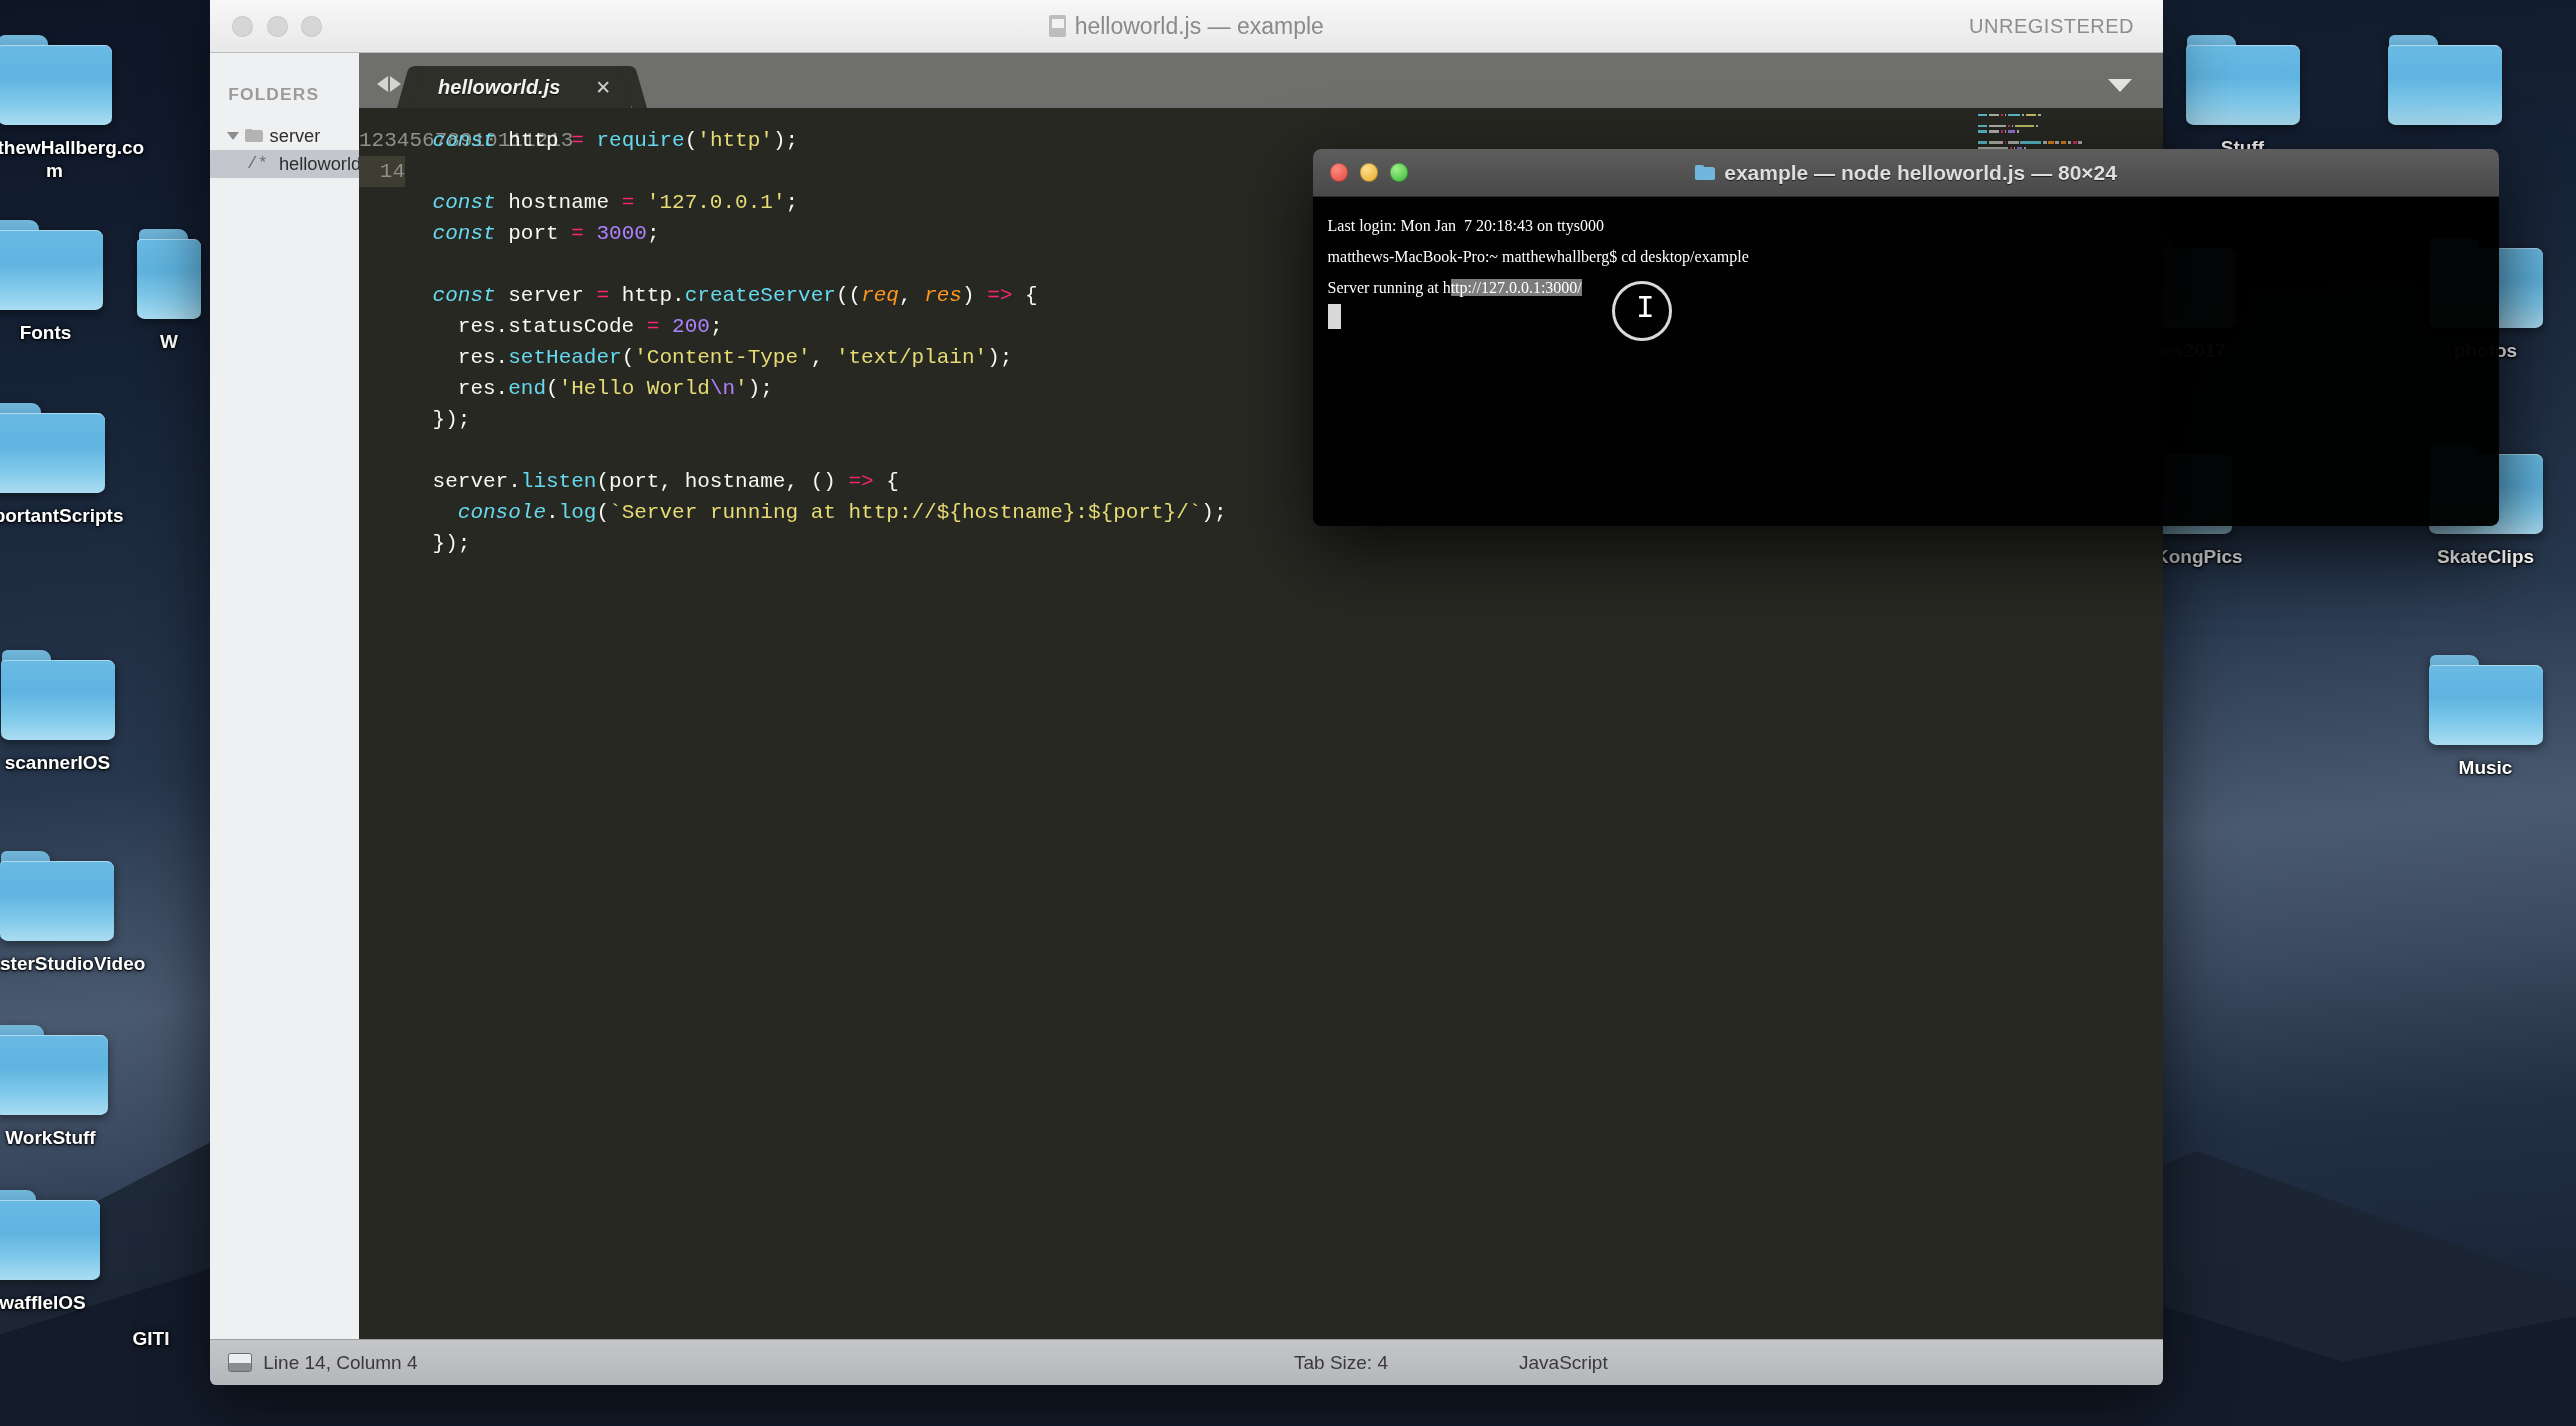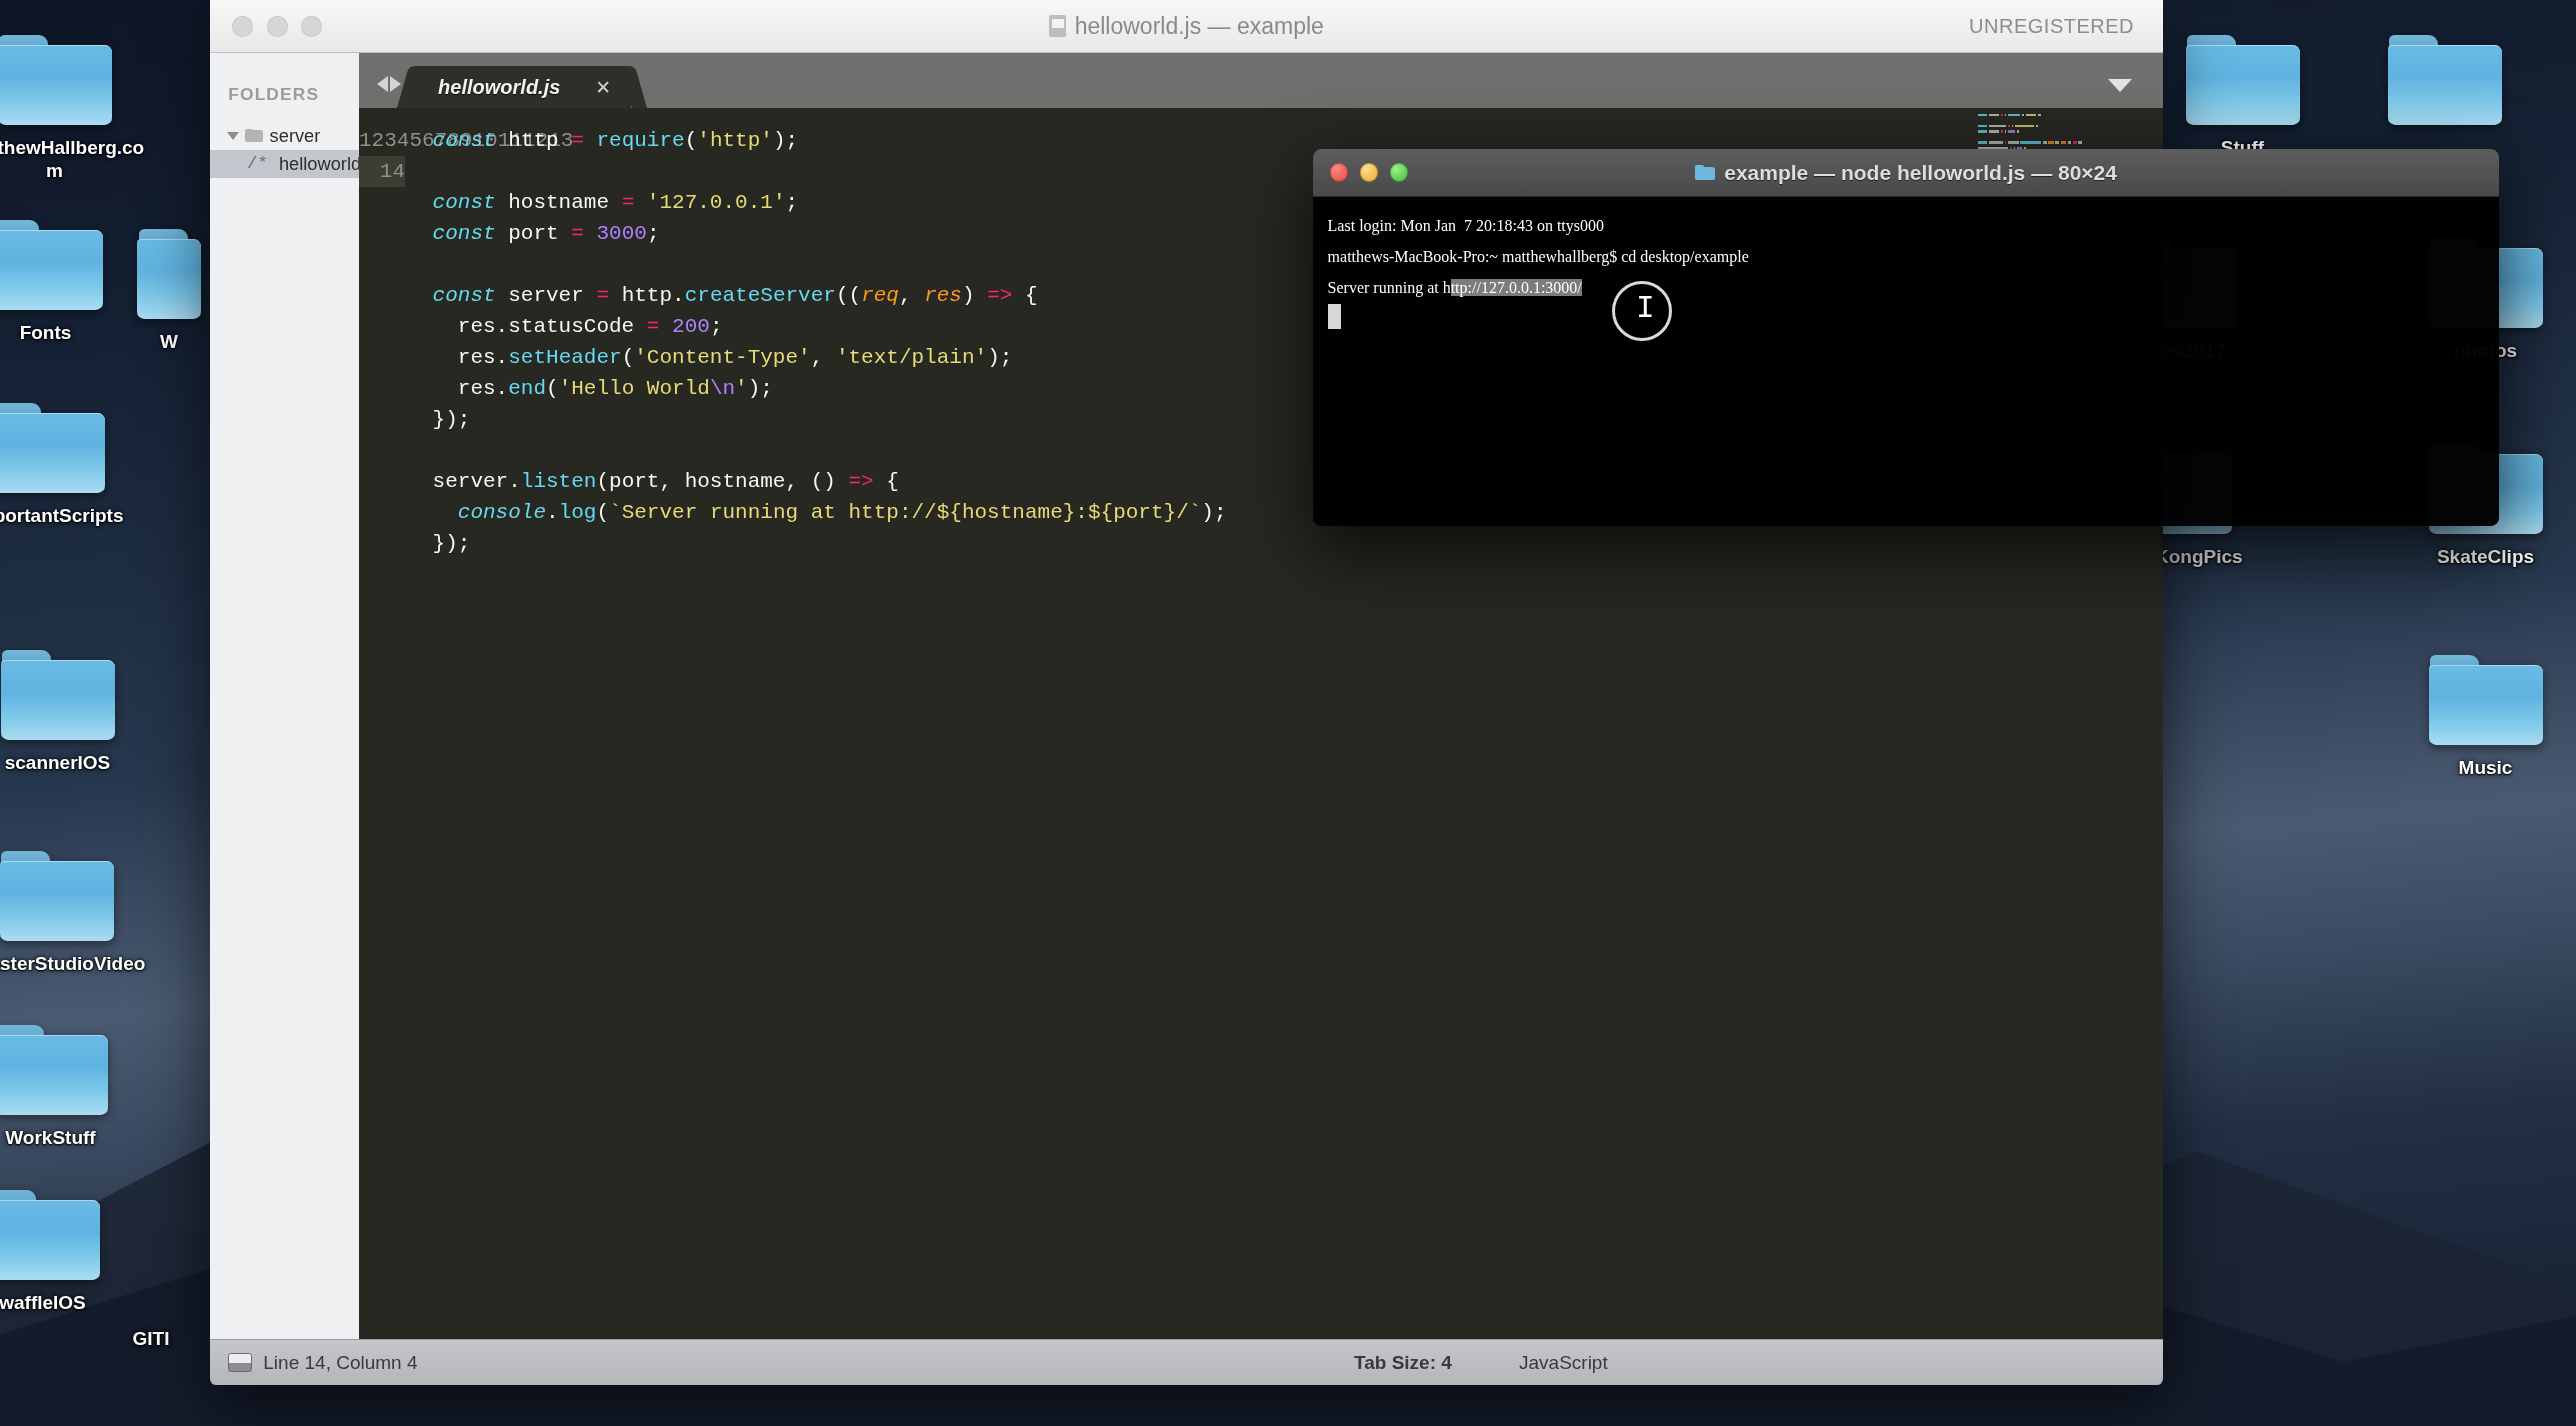--- a/index.html
+++ b/index.html
@@ -197,21 +197,21 @@
     border-top: 0.9px solid #9a9ca0;
     display: flex; align-items: center;
     font-size: 19px; color: #3a3a3a;
     position: relative;
   }
   #sb-left { display:flex; align-items:center; gap:11px; margin-left: 18.3px; }
   .sb-icon {
     width: 24px; height: 18.3px; border: 1.8px solid #6a6c70; border-radius: 2.7px;
     background: linear-gradient(#eceef0 55%, #8b8d91 55%);
   }
-  #sb-tabsize { position:absolute; left: 1144px; font-weight: bold; }
+  #sb-tabsize { position:absolute; left: 1084px; }
   #sb-lang    { position:absolute; left: 1309px; }
 
   
   #terminal {
     position: absolute;
     left: 1313px; top: 149px;
     width: 1186px; height: 377px;
     border-radius: 8.2px;
     box-shadow: 0 24px 73px rgba(0,0,0,.75);
     overflow: hidden;

